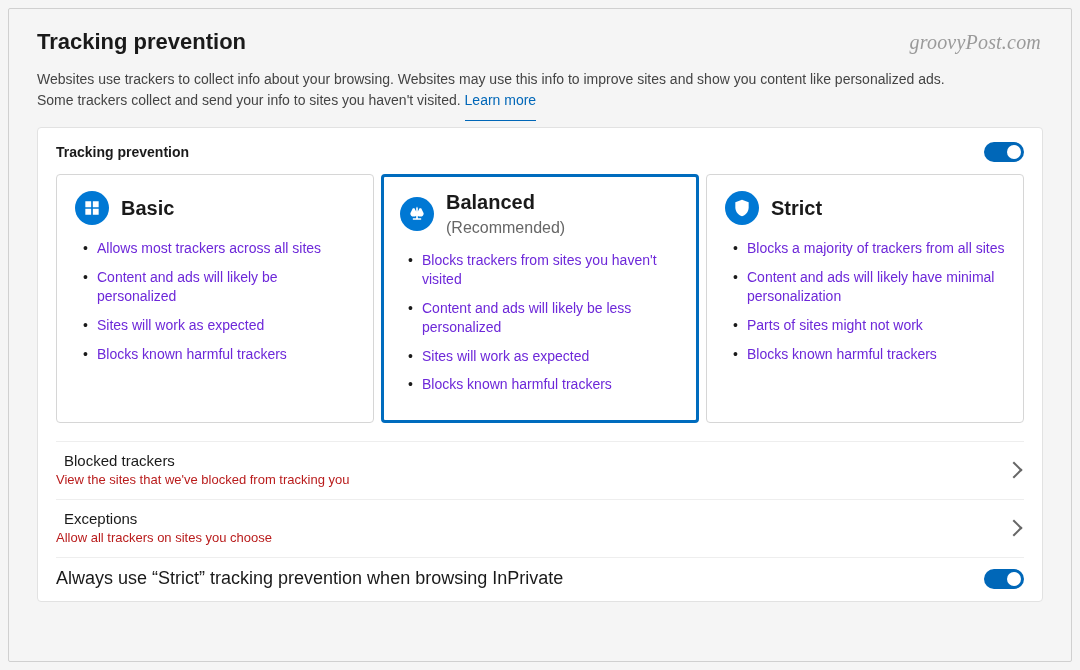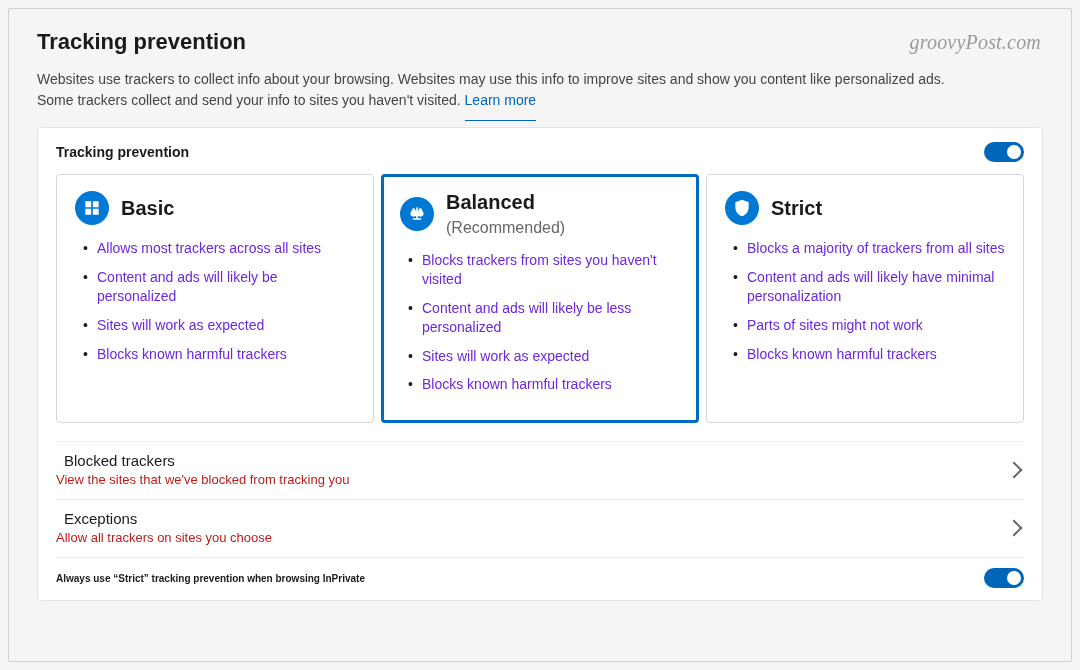--- a/index.html
+++ b/index.html
@@ -155,21 +155,21 @@
       transform: rotate(-45deg);
       margin-right: 4px;
     }
     .row-inprivate {
       display: flex;
       justify-content: space-between;
       align-items: center;
       padding: 10px 0 2px 0;
       border-top: 1px solid #eee;
     }
-    .row-inprivate .lbl { font-weight: 700; font-size: 10px; }
+    .row-inprivate .lbl { font-weight: 400; font-size: 18px; }
   </style>
 </head>
 <body>
 
 <div class="page">
   <div class="watermark">groovyPost.com</div>
 
   <h1>Tracking prevention</h1>
   <p class="intro">
     <span>Websites use trackers to collect info about your browsing. Websites may use this info to improve sites and show you content like personalized ads. Some trackers collect and send your info to sites you haven't visited. </span><a href="#">Learn more</a>

